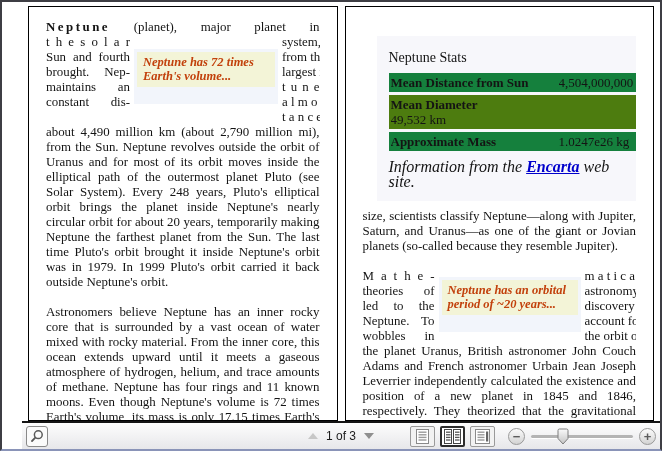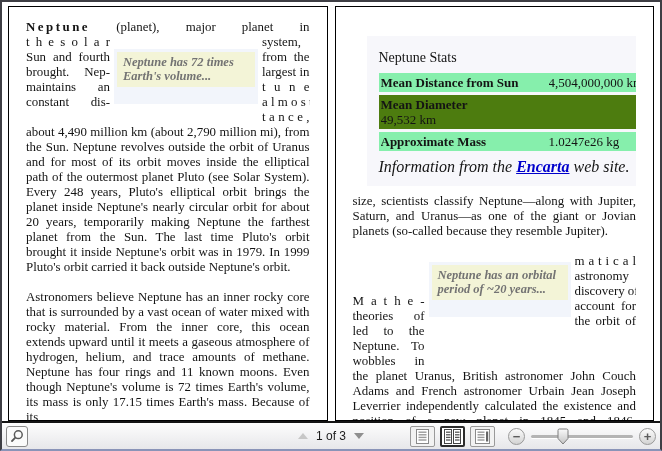--- a/index.html
+++ b/index.html
@@ -4,21 +4,21 @@
 <style>
   * { margin:0; padding:0; box-sizing:border-box; }
   html,body { background:#e8e8e8; }
   .reader {
     width:662px; height:451px;
     border:2px solid #3e3e44;
     border-bottom-color:#8a94b8;
     background:#fff;
     display:flex; flex-direction:column;
     font-family:"Liberation Serif","DejaVu Serif",serif;
-    position:relative; overflow:hidden;
+    position:relative; overflow:hidden;padding-left:20px;
   }
   
   .pages {
     flex:1; min-height:0;
     display:flex; gap:7px;
     padding:4px 6px 0;
     border-bottom:2px solid #141414;
     background:#fff;
   }
   .page {
@@ -32,45 +32,45 @@
   }
   .jline { text-align:justify; text-align-last:justify; white-space:nowrap; height:15px; overflow:hidden; }
   .headword { font-weight:bold; letter-spacing:2.5px; }
   .para { text-align:justify; }
   .gapline { height:15px; }
   
   .wrapflex { display:flex; }
   .wl  { width:84px; flex:none; }
   .wr  { flex:1; min-width:0; }
   .wm  { width:152px; flex:none; padding:0 4px; }
-  .wl2 { width:72px; flex:none;margin-top:40px; }
+  .wl2 { width:72px; flex:none; }
   .wm2 { width:150px; flex:none; padding:0 4px; }
   .callout-outer {
     margin-top:14px;
     background:#f2f5fb;
     padding:3px 3px 17px;
   }
   .callout {
     background:#f3f4d7;
-    color:#737373;
+    color:#c2410c;
     font-style:italic; font-weight:bold;
     font-size:12.5px; line-height:14px;
     padding:3px 6px 4px;
     text-align:left; text-align-last:left;
   }
   
   .statsbox {
     margin:16px 0 8px 14px;
     background:#f7f7fb;
     padding:14px 0 12px 12px;
     text-align:left; 
   }
   .stats-title { font-size:14px; margin-bottom:8px; }
   .srow { display:flex; margin-bottom:3px; padding:2px 0 2px 2px; font-size:13px; line-height:15px; }
-  .srow.yellow { background:#86efac; }
+  .srow.yellow { background:#15803d; }
   .srow.gray   { background:#4d7c0f;flex-direction:column; }
   .slabel { width:168px; flex:none; font-weight:bold; white-space:nowrap; overflow:hidden; }
   .sval   { flex:1; min-width:0; white-space:nowrap; overflow:hidden; }
   .footnote { font-style:italic; font-size:16px; margin-top:8px; }
   .footnote a { color:#0000cc; font-weight:bold; }
   
   .toolbar {
     height:26px; flex:none;
     background:linear-gradient(#fdfdfd,#e7e7ea);
     display:flex; align-items:center;

